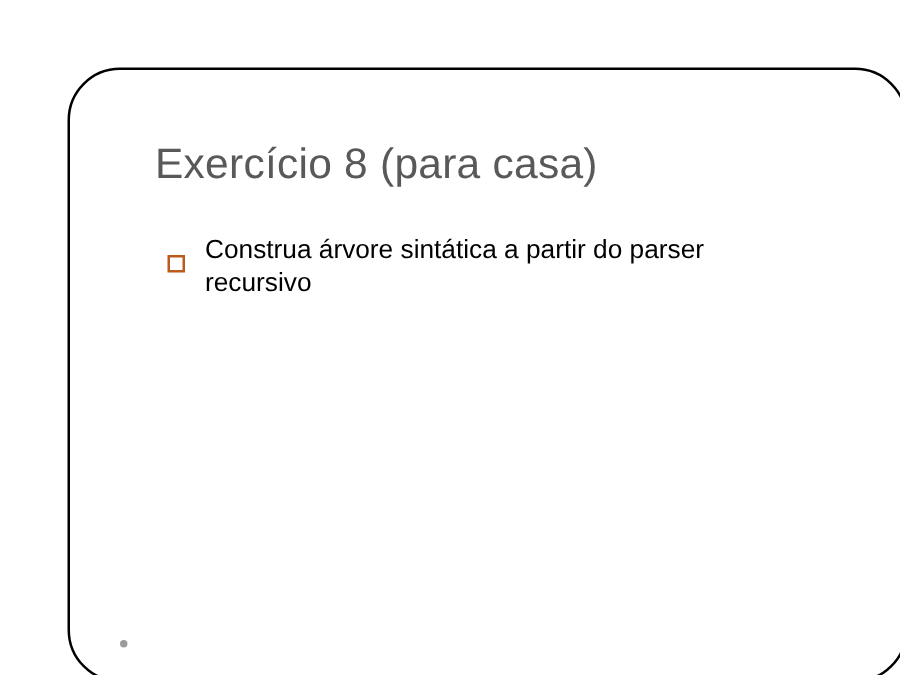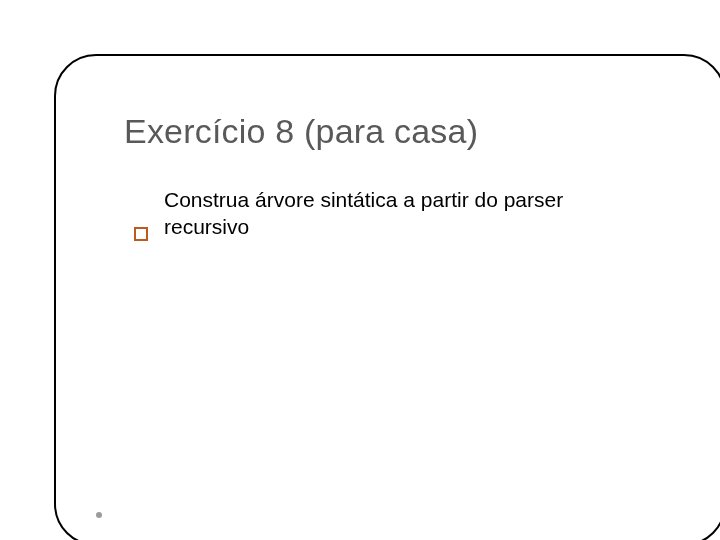--- a/index.html
+++ b/index.html
@@ -22,21 +22,21 @@
   }
   .title {
     font-size: 34px;
     font-weight: 400;
     color: #595959;
     letter-spacing: 0.2px;
     margin-bottom: 26px;
   }
   .bullet-item {
     display: flex;
-    align-items: flex-end;
+    align-items: center;
     gap: 4px;
   }
   .bullet-marker {
     flex: 0 0 auto;
     width: 14px;
     height: 14px;
     border: 2px solid #bb5b1e;
     background: #fff;
     margin-top: 4px;
     margin-right: 2px;

